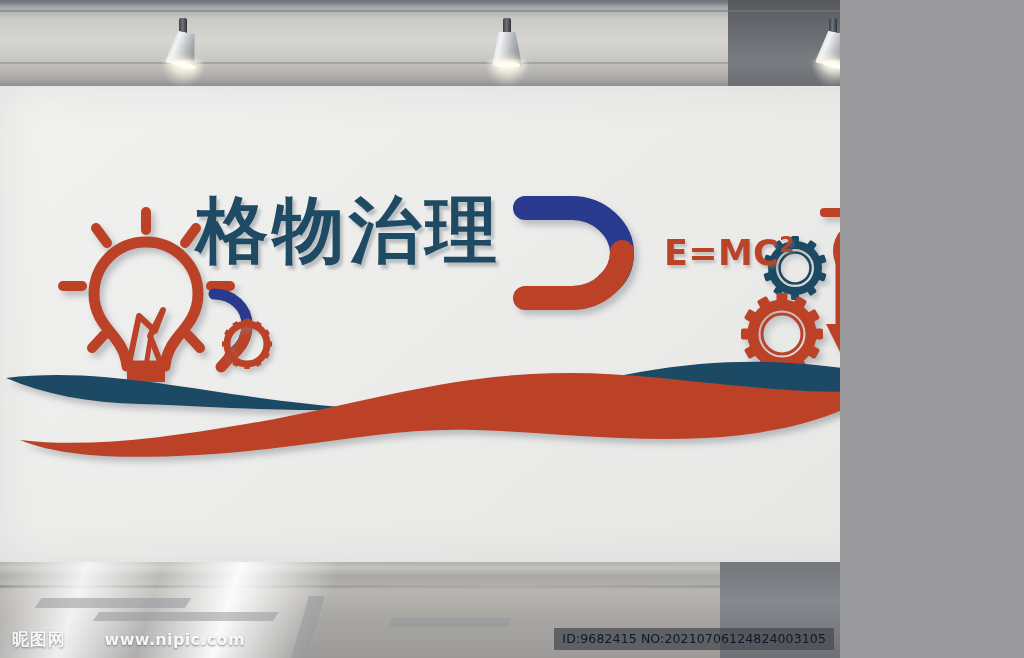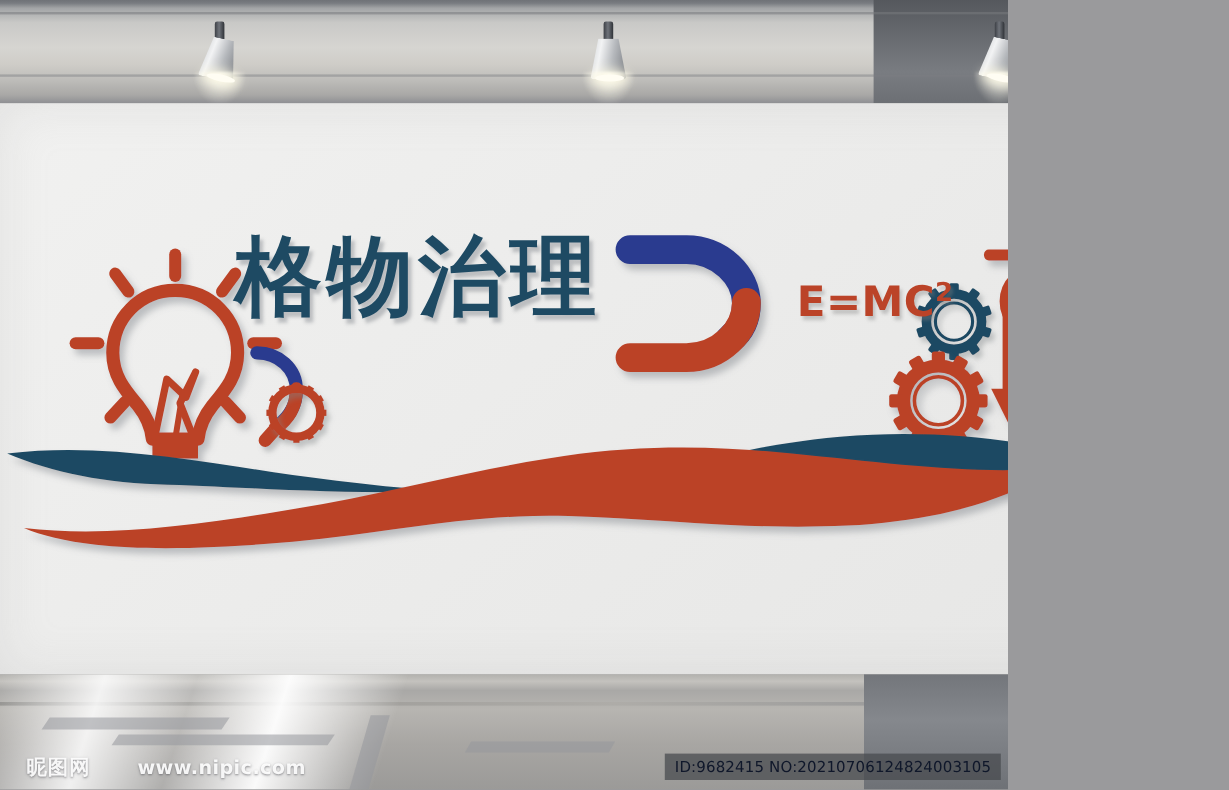--- a/index.html
+++ b/index.html
@@ -117,21 +117,21 @@
     color:#bb4328;font-size:35px;font-weight:700;letter-spacing:.01em;
     text-shadow:2px 3px 3px rgba(130,130,130,.40);
     font-family:"DejaVu Sans","Liberation Sans",sans-serif;
     white-space:nowrap;
     margin-left:24px;
   }
   .formula sup{font-size:.62em;vertical-align:super;}
 
   
   .wm-logo{
-    position:absolute;left:22px;top:628px;
+    position:absolute;left:12px;top:628px;
     display:flex;align-items:center;gap:7px;
     color:rgba(255,255,255,.92);
     text-shadow:0 1px 2px rgba(90,90,95,.7);
     font-size:17px;font-weight:700;letter-spacing:.02em;
     font-family:"DejaVu Sans","Liberation Sans",sans-serif;
   }
   .wm-logo .cn{font-size:17px;letter-spacing:.05em;}
   .wm-logo .url{font-size:16px;font-weight:700;margin-left:32px;}
   .wm-id{
     position:absolute;right:6px;top:628px;

